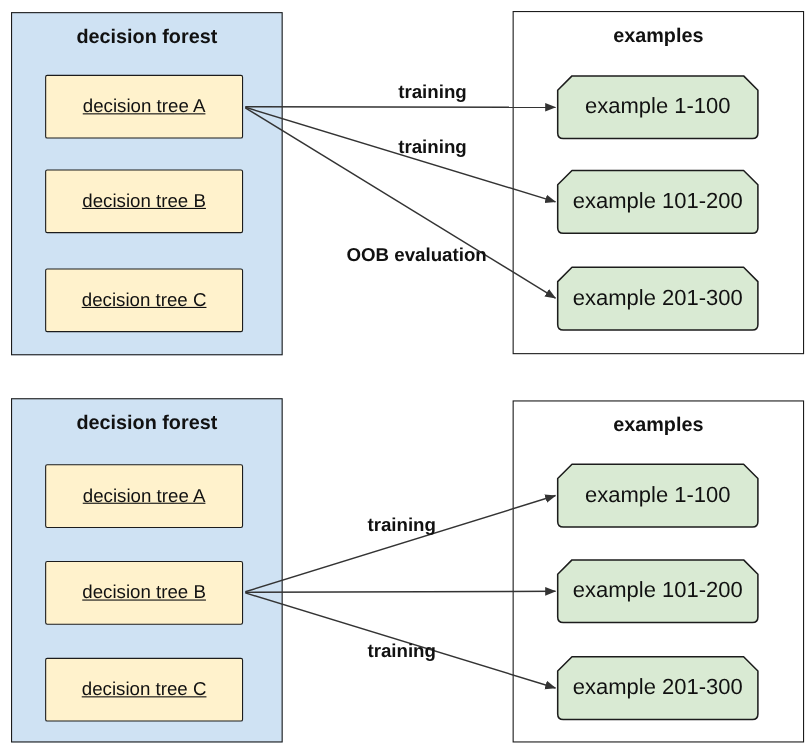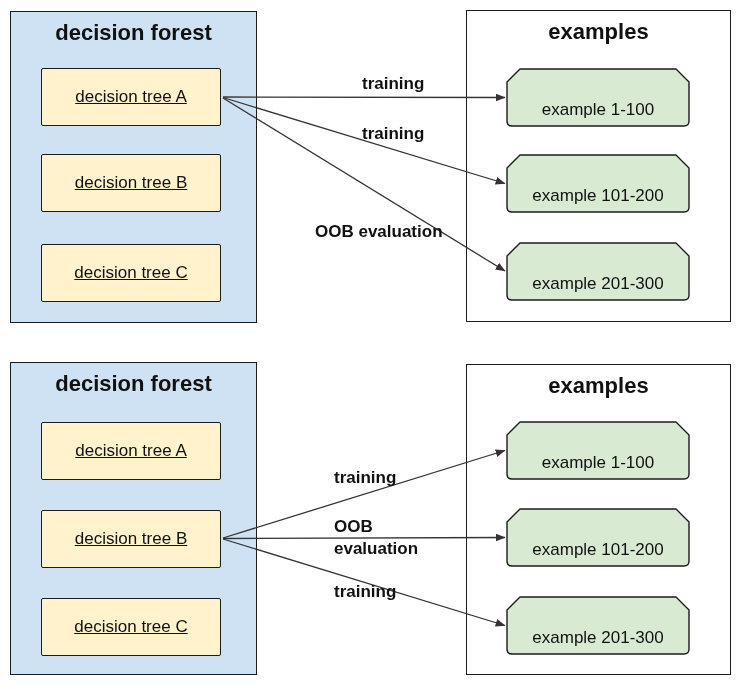--- a/index.html
+++ b/index.html
@@ -14,36 +14,35 @@
     background:var(--forest-fill,#cfe2f3);
     border:1.5px solid var(--stroke,#1c1c1c);
   }
   .examples-box{
     position:absolute;box-sizing:border-box;
     background:#fff;
     border:1.5px solid var(--stroke,#1c1c1c);
   }
   .box-title{
     position:absolute;text-align:center;
-    font-weight:bold;font-size:22px;line-height:20px;z-index:2;
+    font-weight:bold;font-size:18px;line-height:20px;z-index:2;
   }
   .tree-box{
     position:absolute;width:180px;height:58px;box-sizing:border-box;
     background:var(--tree-fill,#fff2cc);
     border:1.5px solid var(--stroke,#1c1c1c);
     border-radius:2px;
     display:flex;align-items:center;justify-content:center;
     font-size:17px;
     text-decoration:underline;
   }
   .example-label{
     position:absolute;width:182px;height:57px;z-index:2;
     display:flex;align-items:center;justify-content:center;
-    font-size:17px;
-    margin-top:12px;
+    font-size:20px;
   }
   .arrow-label{
     position:absolute;font-size:17px;line-height:20px;
     white-space:pre-line;z-index:2;font-weight:bold;
   }
   .arrow-label.two-line{line-height:22px;}
   svg.overlay{position:absolute;left:0;top:0;z-index:1;}
 </style>
 </head>
 <body>
@@ -110,17 +109,15 @@
 
   <div class="example-label" style="left:507px;top:422px">example 1-100</div>
   <div class="example-label" style="left:507px;top:509px">example 101-200</div>
   <div class="example-label" style="left:507px;top:597px">example 201-300</div>
 
   <div class="arrow-label" style="left:362px;top:74px">training</div>
   <div class="arrow-label" style="left:362px;top:124px">training</div>
   <div class="arrow-label" style="left:315px;top:222px">OOB evaluation</div>
 
   <div class="arrow-label" style="left:334px;top:468px">training</div>
-  <div class="arrow-label two-line" style="left:334px;top:516px">OOB
-evaluation</div>
   <div class="arrow-label" style="left:334px;top:582px">training</div>
 
 </div>
 
 </body></html>

